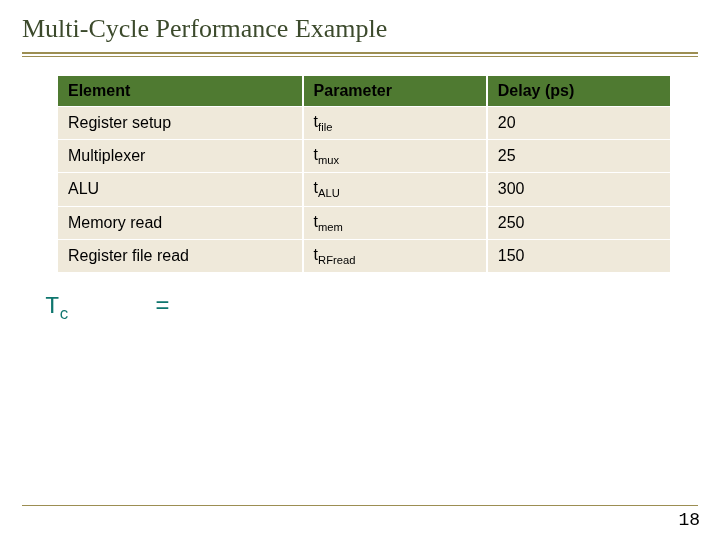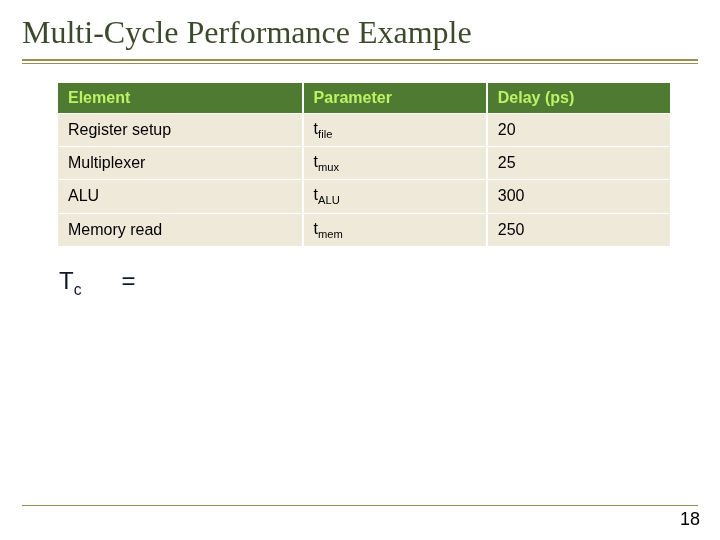--- a/index.html
+++ b/index.html
@@ -14,21 +14,21 @@
     overflow: hidden;
   }
   .slide {
     width: 720px;
     height: 540px;
     position: relative;
     box-sizing: border-box;
   }
   .title {
     padding: 14px 0 8px 22px;
-    font-size: 32px;
+    font-size: 26px;
     color: #3c4a2c;
     font-weight: normal;
   }
   .rule-wrap {
     margin: 0 22px 18px 22px;
   }
   .rule1 {
     height: 2px;
     background: #9c8e52;
     margin-bottom: 2px;
@@ -41,54 +41,54 @@
     margin: 12px 48px 0 56px;
   }
   table {
     width: 100%;
     border-collapse: collapse;
     font-family: Verdana, Geneva, sans-serif;
     font-size: 16px;
   }
   th {
     background: #4f7a31;
-    color: #bef264;
+    color: #000000;
     text-align: left;
     font-weight: bold;
     padding: 6px 10px;
   }
   td {
     background: #efe9da;
     padding: 6px 10px;
     color: #000;
   }
   th, td {
     border-left: 2px solid #ffffff;
     border-right: 2px solid #ffffff;
     border-top: 1px solid #ffffff;
     border-bottom: 1px solid #ffffff;
   }
   .sub {
     font-size: 0.7em;
     vertical-align: sub;
   }
   .formula {
-    font-family: Liberation Sans, sans-serif;
-    color: #0f172a;
+    font-family: Liberation Mono, monospace;
+    color: #0f766e;
     font-size: 24px;
-    margin: 20px 0 0 59px;
+    margin: 20px 0 0 45px;
   }
   .formula .sub {
     font-size: 0.65em;
   }
   .pagenum {
     position: absolute;
     right: 20px;
     bottom: 10px;
-    font-family: Liberation Sans, sans-serif;
+    font-family: Liberation Mono, monospace;
     font-size: 18px;
     color: #000;
   }
   .footer-line {
     position: absolute;
     left: 22px;
     right: 22px;
     bottom: 34px;
     height: 1px;
     background: #9c8e52;
@@ -136,20 +136,25 @@
         <tr>
           <td>ALU</td>
           <td><span>t</span><span class="sub">ALU</span></td>
           <td>300</td>
         </tr>
         <tr>
           <td>Memory read</td>
           <td><span>t</span><span class="sub">mem</span></td>
           <td>250</td>
         </tr>
+        <tr>
+          <td>Register file read</td>
+          <td><span>t</span><span class="sub">RFread</span></td>
+          <td>150</td>
+        </tr>
       </tbody>
     </table>
   </div>
 
   <div class="formula">
     <span>T</span><span class="sub">c</span>
     &nbsp;&nbsp;&nbsp;&nbsp;
     <span>=</span>
   </div>
 

